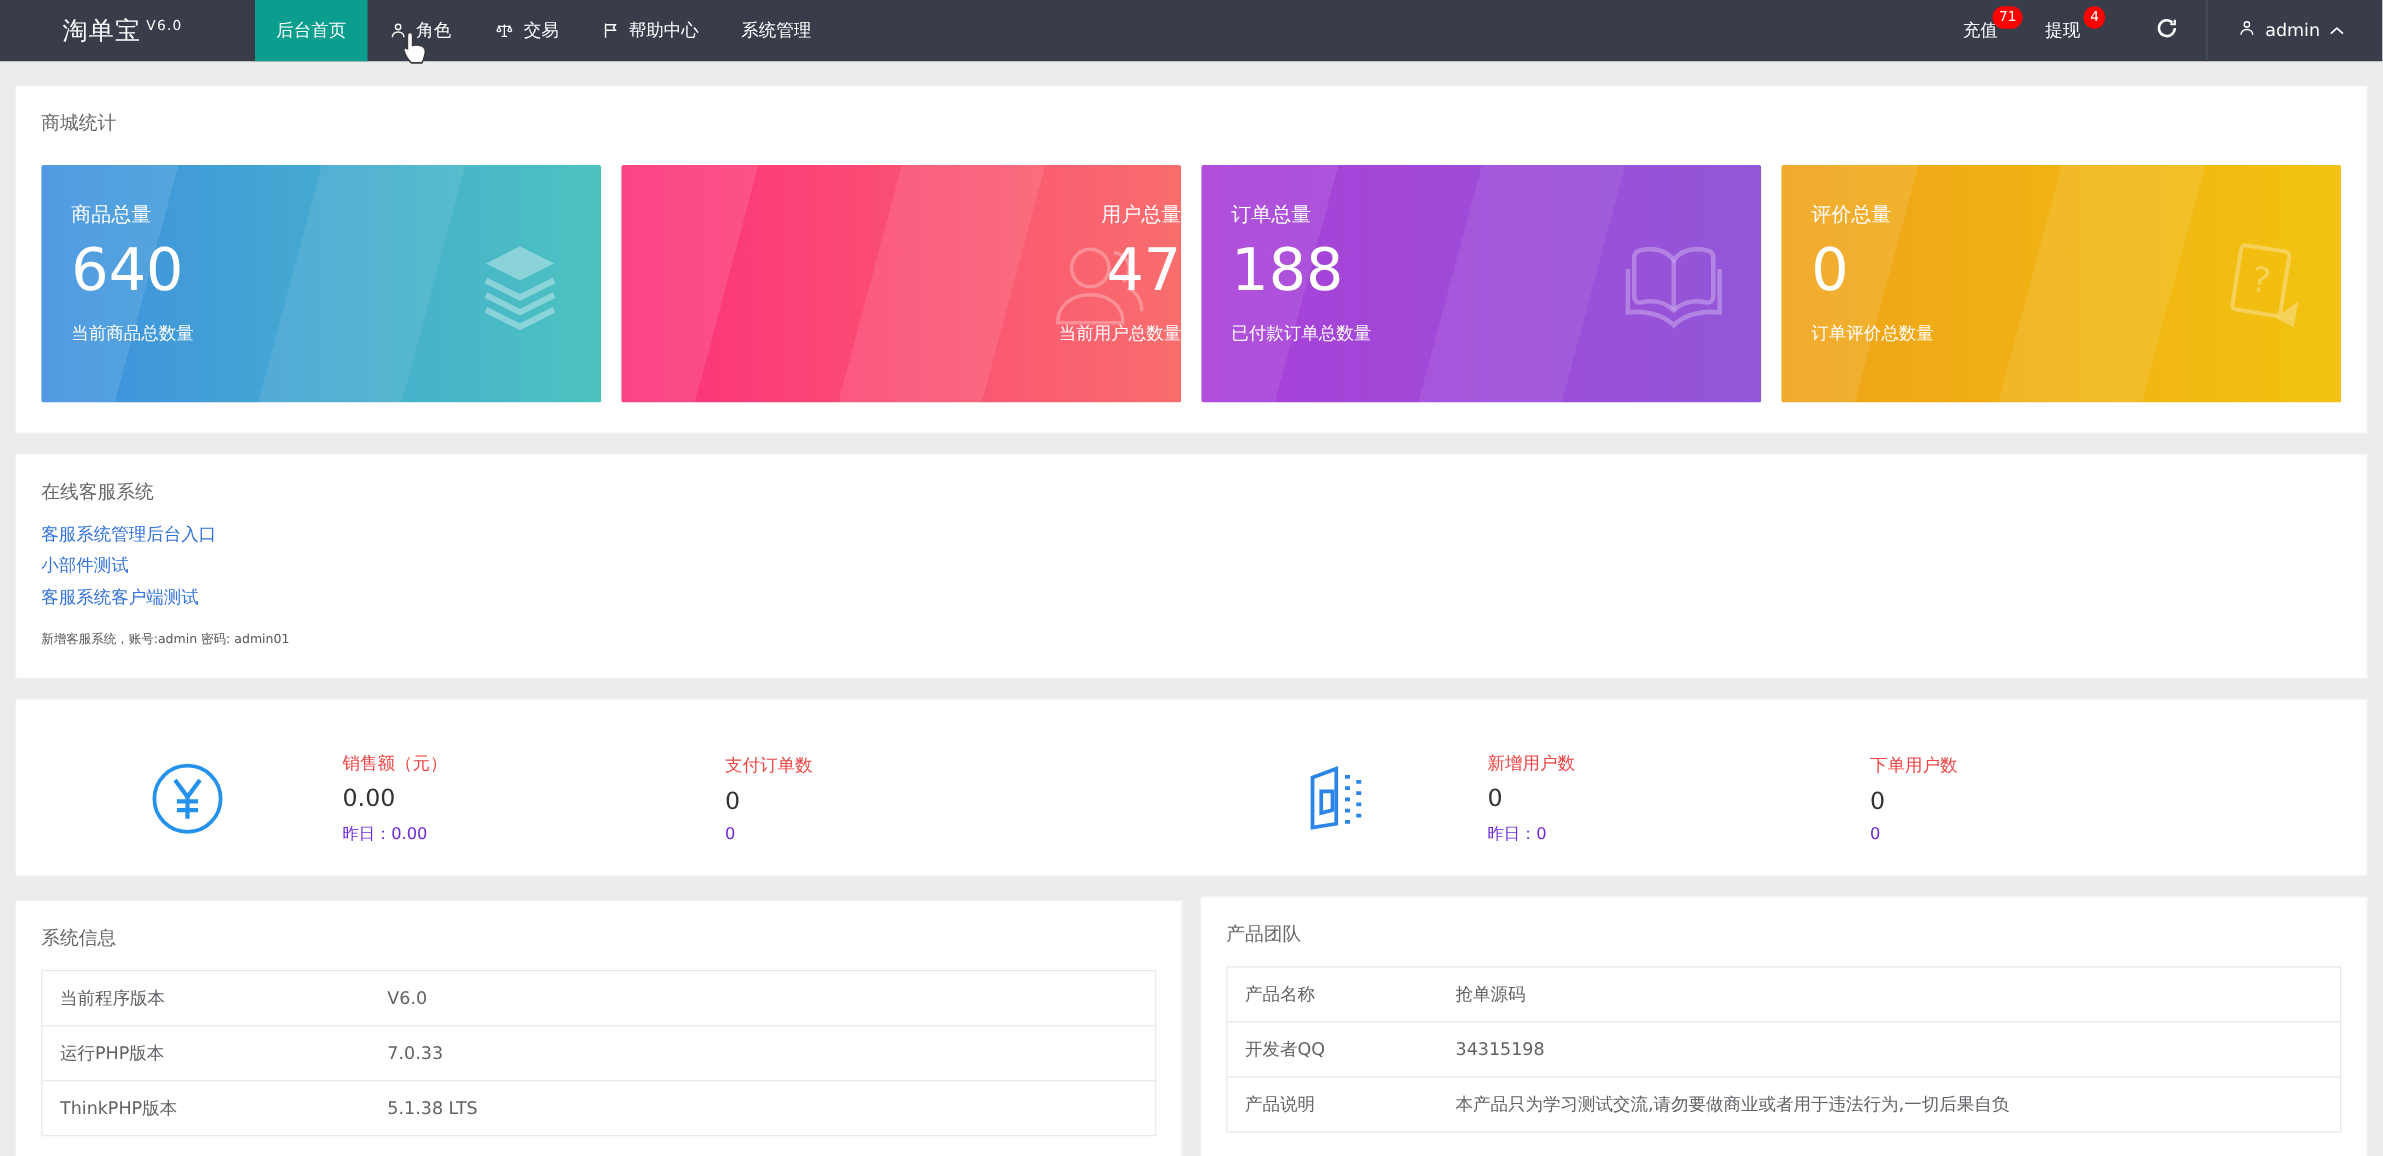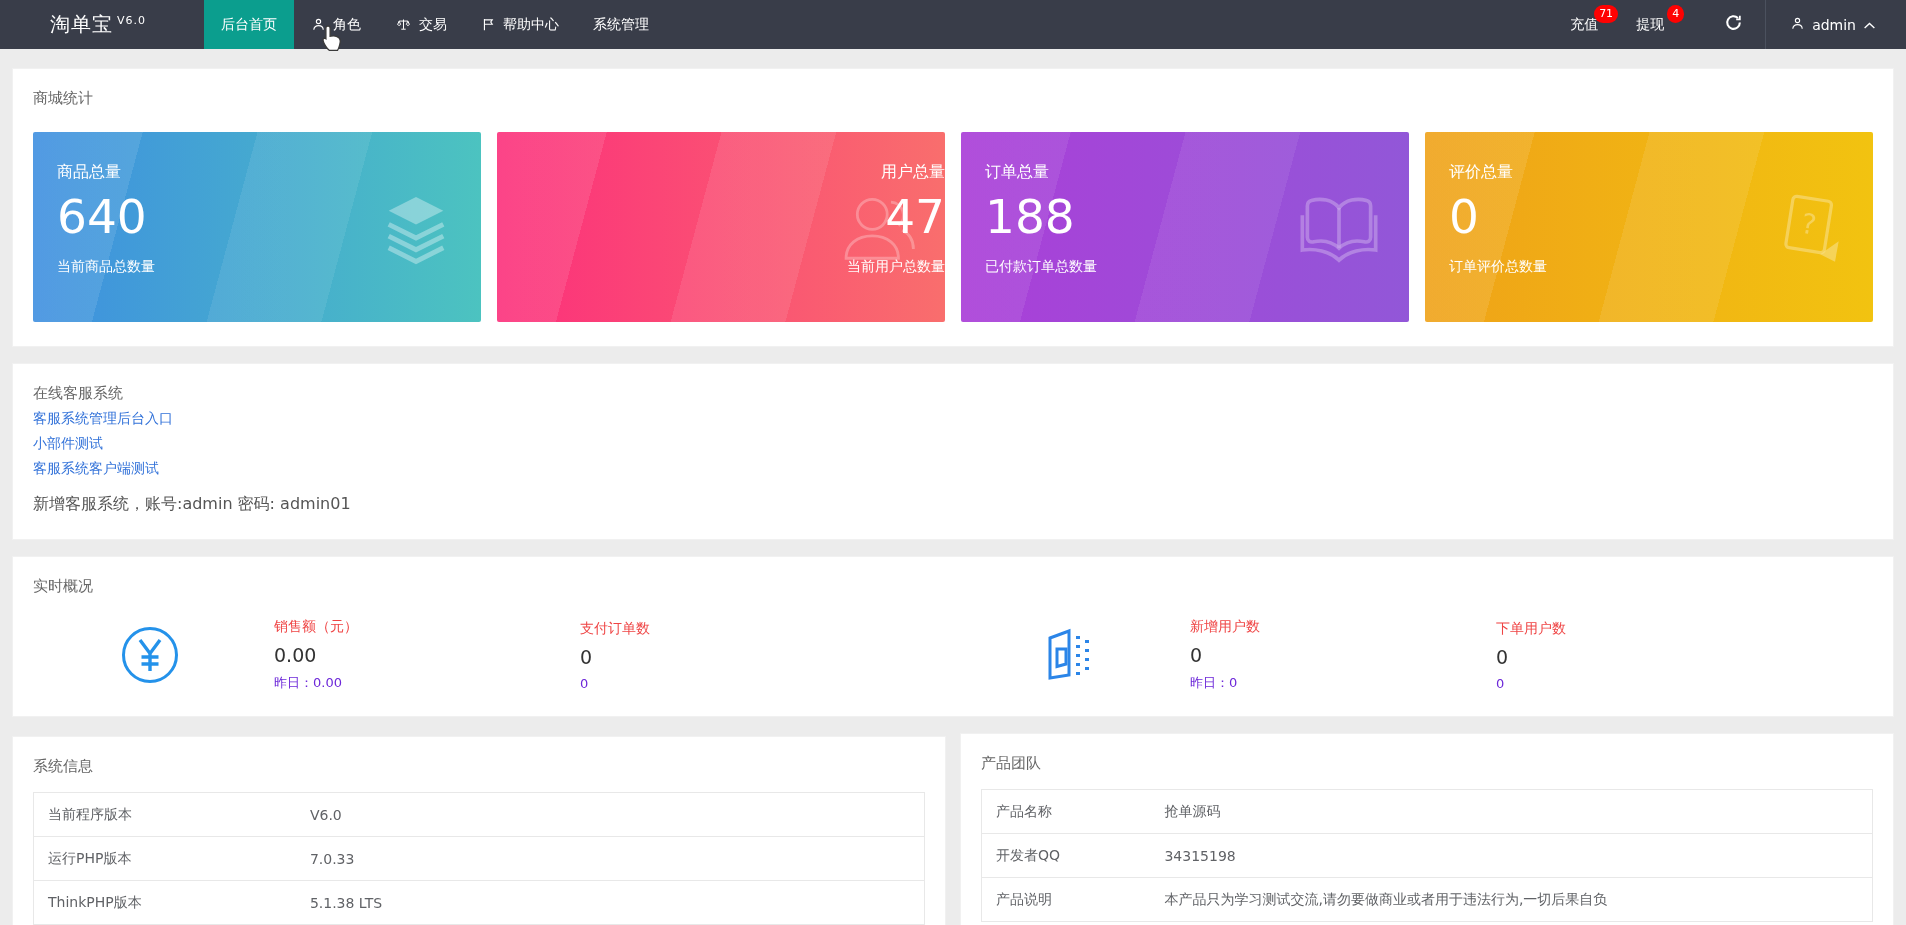--- a/index.html
+++ b/index.html
@@ -36,23 +36,23 @@
   .card{ flex:1; height:190px; border-radius:2px; color:#fff; position:relative; padding:30px 0 0 24px; overflow:hidden; }
   .card-title{ font-size:16px; }
   .card-value{ font-size:47px; margin-top:9px; line-height:1.05; font-weight:400; }
   .card-sub{ font-size:14px; margin-top:17px; }
   .card-icon{ position:absolute; right:26px; top:50%; transform:translateY(-46%); opacity:.5; }
   .c-blue  { background:linear-gradient(105deg, rgba(255,255,255,.10) 0 22%, rgba(255,255,255,0) 22% 45%, rgba(255,255,255,.08) 45% 68%, rgba(255,255,255,0) 68%), linear-gradient(to right,#3e8fe0,#4cc3c0); }
   .c-pink  { background:linear-gradient(105deg, rgba(255,255,255,.10) 0 22%, rgba(255,255,255,0) 22% 45%, rgba(255,255,255,.09) 45% 68%, rgba(255,255,255,0) 68%), linear-gradient(to right,#fc2f7b,#f96e6d);text-align:right; }
   .c-purple{ background:linear-gradient(105deg, rgba(255,255,255,.08) 0 22%, rgba(255,255,255,0) 22% 45%, rgba(255,255,255,.07) 45% 68%, rgba(255,255,255,0) 68%), linear-gradient(to right,#aa3fd8,#9257d8); }
   .c-orange{ background:linear-gradient(105deg, rgba(255,255,255,.10) 0 22%, rgba(255,255,255,0) 22% 45%, rgba(255,255,255,.09) 45% 68%, rgba(255,255,255,0) 68%), linear-gradient(to right,#efa218,#f2c310); }
   
-  .links{ margin-top:3px; }
+  .links{ margin-top:13px; }
   .links a{ display:block; color:#3272d9; font-size:14px; line-height:25px; text-decoration:none; cursor:pointer; }
-  .service-note{ margin-top:13px; font-size:16px; color:#555; }
+  .service-note{ margin-top:13px; font-size:10px; color:#555; }
   
   .rt-row{ display:flex; margin-top:22px; }
   .rt-group{ flex:1; display:flex; align-items:center; }
   .rt-icon{ margin-left:88px; flex:0 0 auto; display:flex; }
   .rt-stat{ flex:0 0 306px; margin-left:0; }
   .rt-stat.first{ margin-left:95px; }
   .rt-label{ font-size:14px; color:#ef4444; }
   .rt-value{ font-size:19px; color:#333; margin-top:8px; }
   .rt-sub{ font-size:13px; color:#6d28d9; margin-top:8px; }
   
@@ -218,21 +218,20 @@
     <div class="panel-title">在线客服系统</div>
     <div class="links">
       <a>客服系统管理后台入口</a>
       <a>小部件测试</a>
       <a>客服系统客户端测试</a>
     </div>
     <div class="service-note">新增客服系统，账号:admin 密码: admin01</div>
   </section>
 
   <section class="panel">
-    <div class="panel-title">实时概况</div>
     <div class="rt-row">
       <div class="rt-group">
         <span class="rt-icon">
           <svg width="58" height="58" viewBox="0 0 58 58" fill="none" stroke="#2492ea" stroke-width="3">
               <circle cx="29" cy="29" r="26.5"></circle>
               <path d="M19 14l10 13.5L39 14M29 27.5V45M20.5 31h17M20.5 38h17" stroke-width="3.4"></path>
             </svg>
         </span>
         <div class="rt-stat first">
           <div class="rt-label">销售额（元）</div>

